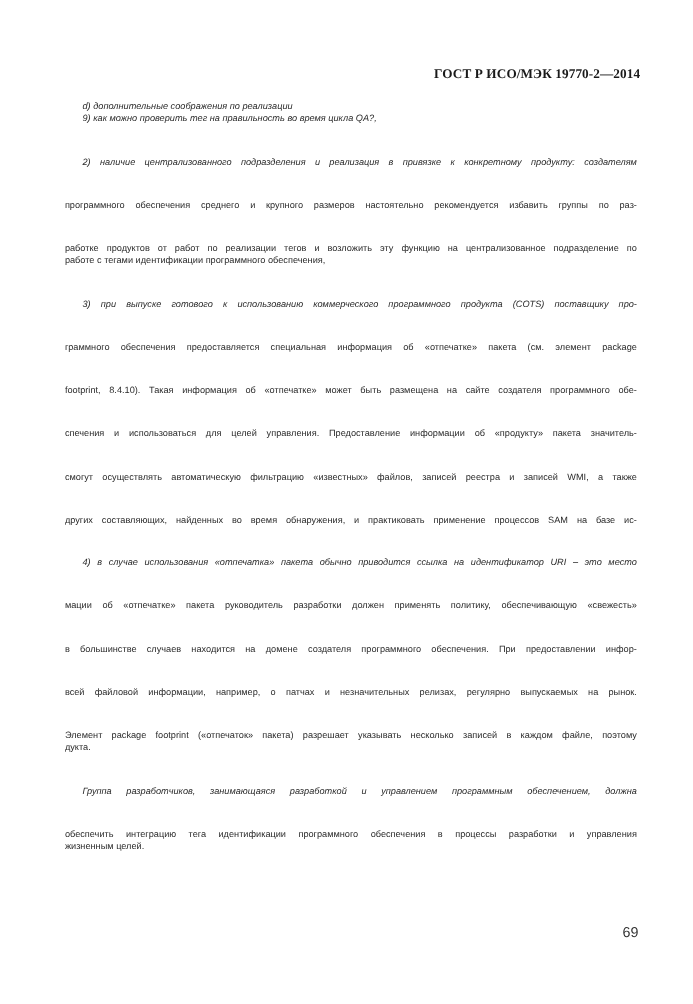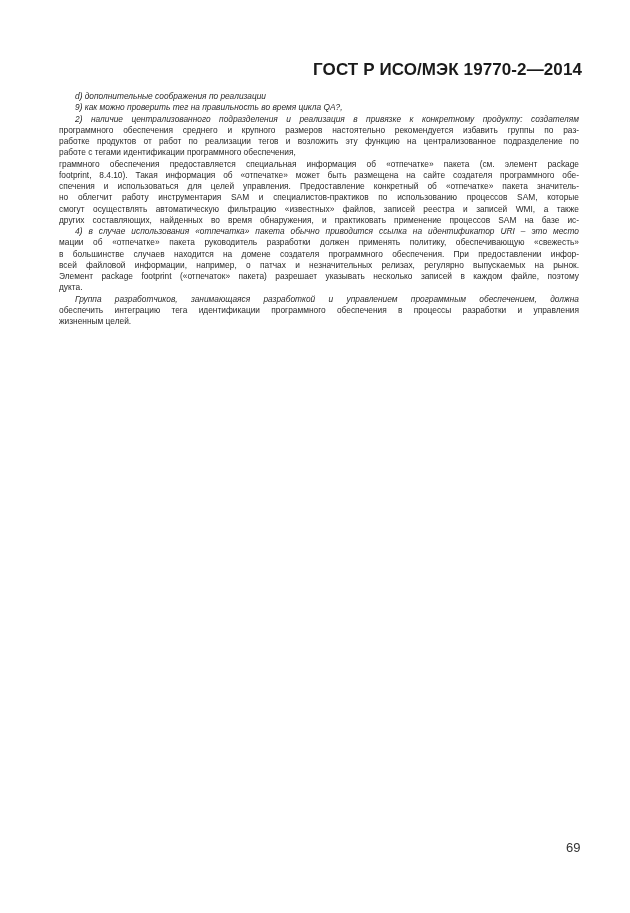--- a/index.html
+++ b/index.html
@@ -1,42 +1,42 @@
 <!DOCTYPE html>
 <html><head>
 <meta charset="utf-8">
 <style>
   html, body { margin: 0; padding: 0; background: #ffffff; }
   body { width: 630px; height: 913px; position: relative; overflow: hidden;
          font-family: "Liberation Sans", "DejaVu Sans", sans-serif; color: #2a2a2a; }
-  .header { position: absolute; top: 60px; right: 48px; font-weight: bold; font-size: 17px;
-            letter-spacing: 0.1px; color: #1a1a1a; }
+  .header { position: absolute; top: 60px; right: 48px; font-weight: bold; font-size: 12px;
+            letter-spacing: 0.1px; color: #1a1a1a; font-family: Liberation Serif, serif; }
   .body-text { position: absolute; top: 91px; left: 59px; width: 520px;
                font-size: 8.35px; line-height: 11.25px; }
   .line { white-space: nowrap; display: block; height: 11.25px; }
-  .just { text-align: justify; text-align-last: justify; white-space: normal; }
+  .just { text-align: justify; text-align-last: justify; white-space: normal; margin-top: 28px; }
   .ind { padding-left: 16px; font-style: italic; }
   .page-num { position: absolute; top: 840px; left: 566px; font-size: 13px; color: #333; }
 </style>
 </head>
 <body>
 
 <div class="header">ГОСТ Р ИСО/МЭК 19770-2—2014</div>
 
 <div class="body-text">
   <span class="line ind">d) дополнительные соображения по реализации</span>
   <span class="line ind">9) как можно проверить тег на правильность во время цикла QA?,</span>
   <span class="line ind just">2) наличие централизованного подразделения и реализация в привязке к конкретному продукту: создателям</span>
   <span class="line just">программного обеспечения среднего и крупного размеров настоятельно рекомендуется избавить группы по раз-</span>
   <span class="line just">работке продуктов от работ по реализации тегов и возложить эту функцию на централизованное подразделение по</span>
   <span class="line">работе с тегами идентификации программного обеспечения,</span>
+  <span class="line ind just">3) при выпуске готового к использованию коммерческого программного продукта (COTS) поставщику про-</span>
   <span class="line just">граммного обеспечения предоставляется специальная информация об «отпечатке» пакета (см. элемент package</span>
   <span class="line just">footprint, 8.4.10). Такая информация об «отпечатке» может быть размещена на сайте создателя программного обе-</span>
-  <span class="line just">спечения и использоваться для целей управления. Предоставление конкретный об «отпечатке» пакета значитель-</span>
-  <span class="line just">но облегчит работу инструментария SAM и специалистов-практиков по использованию процессов SAM, которые</span>
+  <span class="line just">спечения и использоваться для целей управления. Предоставление информации об «продукту» пакета значитель-</span>
   <span class="line just">смогут осуществлять автоматическую фильтрацию «известных» файлов, записей реестра и записей WMI, а также</span>
   <span class="line just">других составляющих, найденных во время обнаружения, и практиковать применение процессов SAM на базе ис-</span>
   <span class="line ind just">4) в случае использования «отпечатка» пакета обычно приводится ссылка на идентификатор URI – это место</span>
   <span class="line just">мации об «отпечатке» пакета руководитель разработки должен применять политику, обеспечивающую «свежесть»</span>
   <span class="line just">в большинстве случаев находится на домене создателя программного обеспечения. При предоставлении инфор-</span>
   <span class="line just">всей файловой информации, например, о патчах и незначительных релизах, регулярно выпускаемых на рынок.</span>
   <span class="line just">Элемент package footprint («отпечаток» пакета) разрешает указывать несколько записей в каждом файле, поэтому</span>
   <span class="line">дукта.</span>
   <span class="line ind just">Группа разработчиков, занимающаяся разработкой и управлением программным обеспечением, должна</span>
   <span class="line just">обеспечить интеграцию тега идентификации программного обеспечения в процессы разработки и управления</span>

